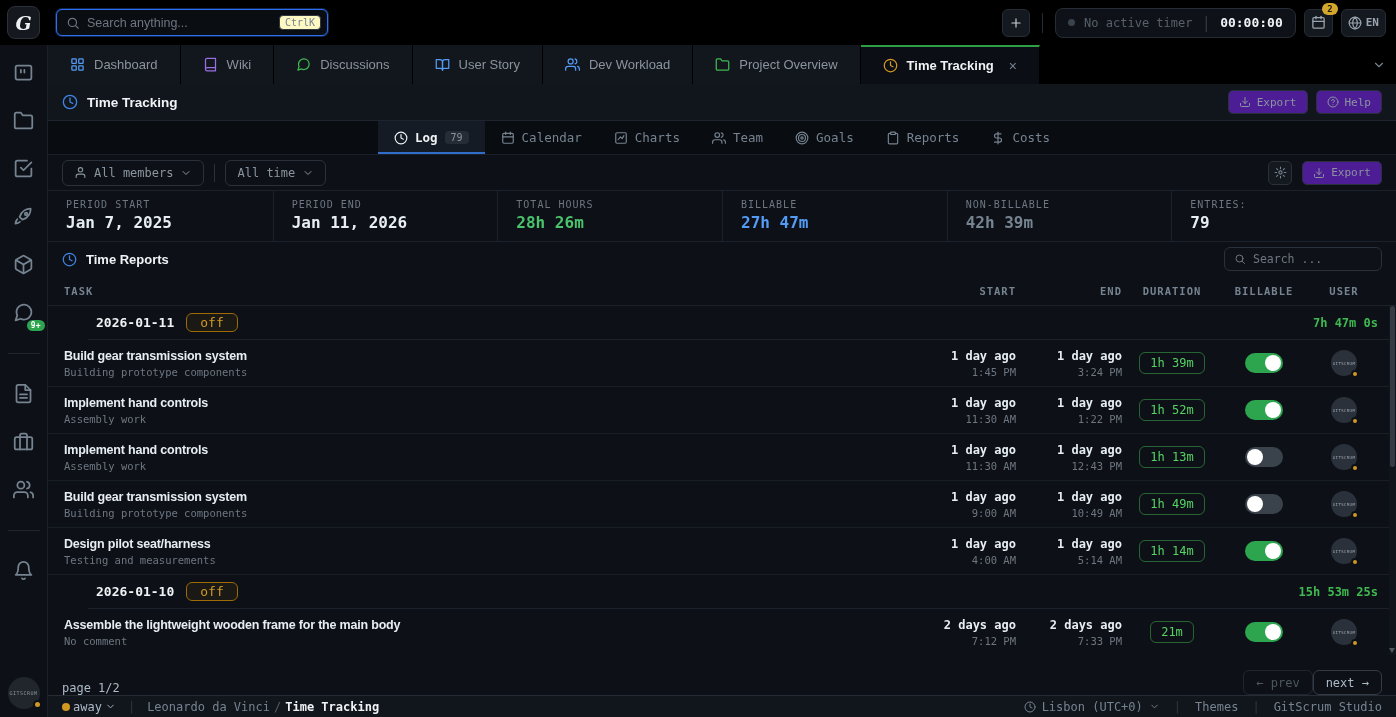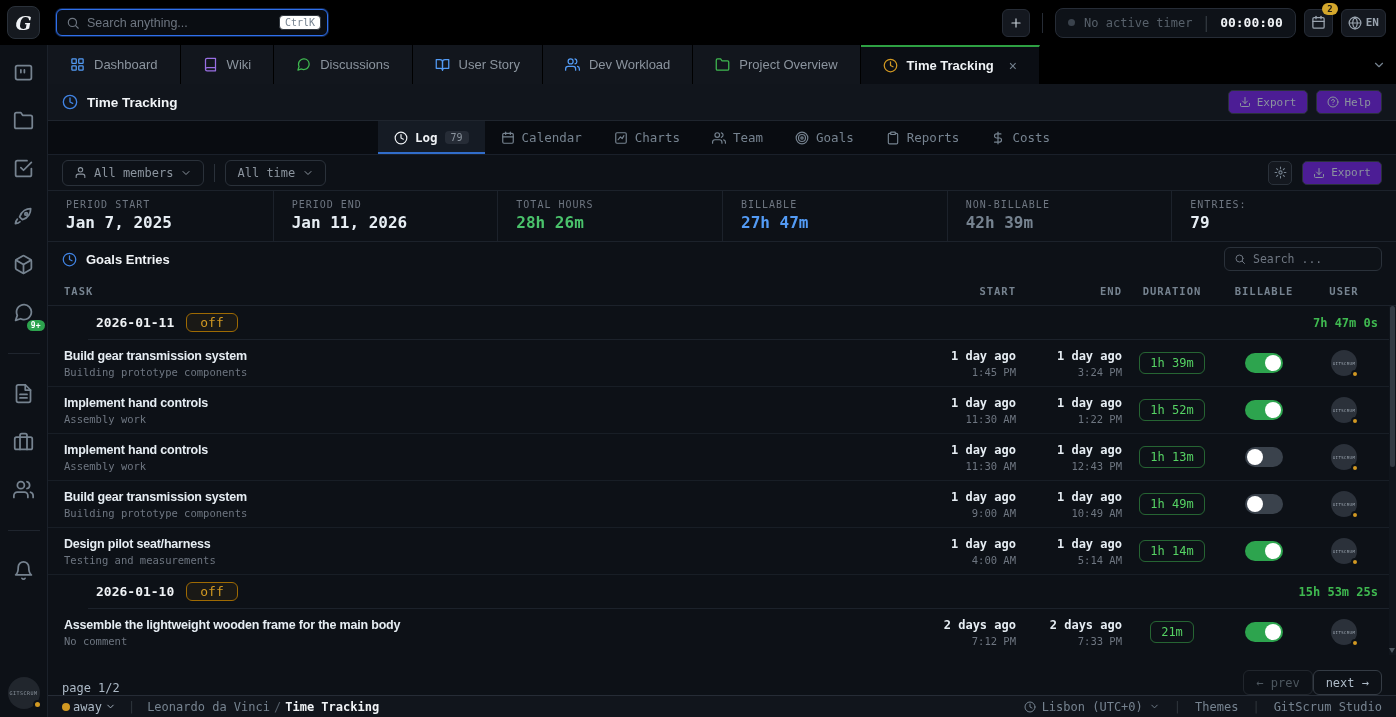--- a/index.html
+++ b/index.html
@@ -19,21 +19,21 @@
   .side-avatar .av-txt { font-size:5px; color:#8b949e; letter-spacing:.5px; font-family:"DejaVu Sans Mono",monospace; }
   .side-avatar .dot { position:absolute; right:-2px; bottom:0; width:9px; height:9px; background:#d29922; border-radius:50%; border:2px solid #0d1117; }
 
   
   .main { flex:1; display:flex; flex-direction:column; min-width:0; }
 
   .topbar { height:45px; flex:none; background:#000; display:flex; align-items:center; padding:0 10px 0 8px; }
   .search-wrap { width:272px; height:27px; border:1px solid #2f6feb; box-shadow:0 0 0 1px rgba(47,111,235,.35); border-radius:6px; background:#0a0d12; display:flex; align-items:center; padding:0 6px 0 9px; color:#6e7681; }
   .search-wrap input { flex:1; background:transparent; border:none; outline:none; color:#adbac7; font-size:12.5px; font-family:"Liberation Sans",sans-serif; margin-left:7px; }
   .search-wrap input::placeholder { color:#6e7681; }
-  .kbd { font-family:"DejaVu Sans Mono",monospace; font-size:10px; color:#768390; border:1px solid #30363d; background:#ffffff; border-radius:4px; padding:1px 5px; }
+  .kbd { font-family:"DejaVu Sans Mono",monospace; font-size:10px; color:#768390; border:1px solid #30363d; background:#fef9c3; border-radius:4px; padding:1px 5px; }
   .topbar-right { margin-left:auto; display:flex; align-items:center; gap:8px; }
   .icon-btn { height:28px; min-width:28px; border-radius:6px; background:#14181f; border:1px solid #262c36; color:#9aa4af; display:flex; align-items:center; justify-content:center; cursor:pointer; position:relative; padding:0 6px; }
   .tb-div { width:1px; height:20px; background:#262c36; margin:0 4px; }
   .timer-pill { height:30px; border:1px solid #262c36; background:#0e1218; border-radius:8px; display:flex; align-items:center; padding:0 12px; gap:9px; font-family:"DejaVu Sans Mono",monospace; }
   .timer-dot { width:7px; height:7px; border-radius:50%; background:#3a424c; }
   .timer-status { color:#57606a; font-size:12px; }
   .timer-sep { color:#30363d; }
   .timer-value { color:#f0f3f6; font-size:13px; font-weight:bold; }
   .cal-badge { position:absolute; top:-7px; right:-6px; background:#d4a72c; color:#211d12; font-size:9px; font-weight:bold; border-radius:8px; padding:1px 5px; font-family:"DejaVu Sans Mono",monospace; }
   .lang-label { font-size:11px; font-weight:bold; color:#9aa4af; margin-left:4px; font-family:"DejaVu Sans Mono",monospace; }
@@ -488,21 +488,21 @@
         </div>
       </div>
 
     <div class="entries-head">
       <span id="ic-clock-entries" style="color:#4184e4">
           <svg width="15" height="15" viewBox="0 0 24 24" fill="none" stroke="#4184e4" stroke-width="2" stroke-linecap="round" stroke-linejoin="round" style="flex:none;display:block">
             <circle cx="12" cy="12" r="10"></circle>
             <polyline points="12 6 12 12 16 14"></polyline>
           </svg>
         </span>
-      <span class="entries-title">Goals Entries</span>
+      <span class="entries-title">Time Reports</span>
       <div class="entry-search">
         <span id="ic-search2">
             <svg width="12" height="12" viewBox="0 0 24 24" fill="none" stroke="currentColor" stroke-width="2" stroke-linecap="round" stroke-linejoin="round" style="flex:none;display:block">
               <circle cx="11" cy="11" r="7"></circle>
               <line x1="21" y1="21" x2="16.5" y2="16.5"></line>
             </svg>
           </span>
         <input placeholder="Search ..." style="">
       </div>
     </div>

